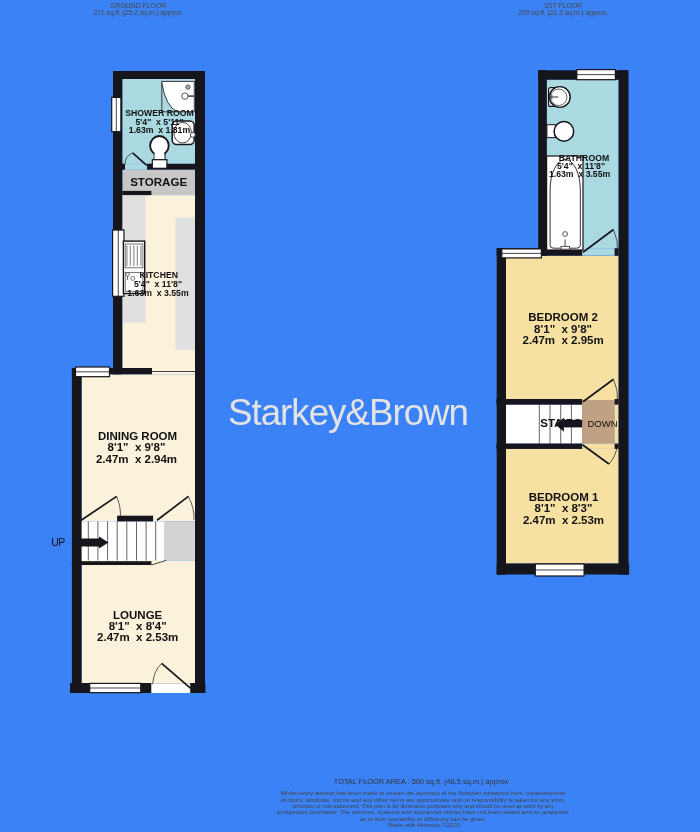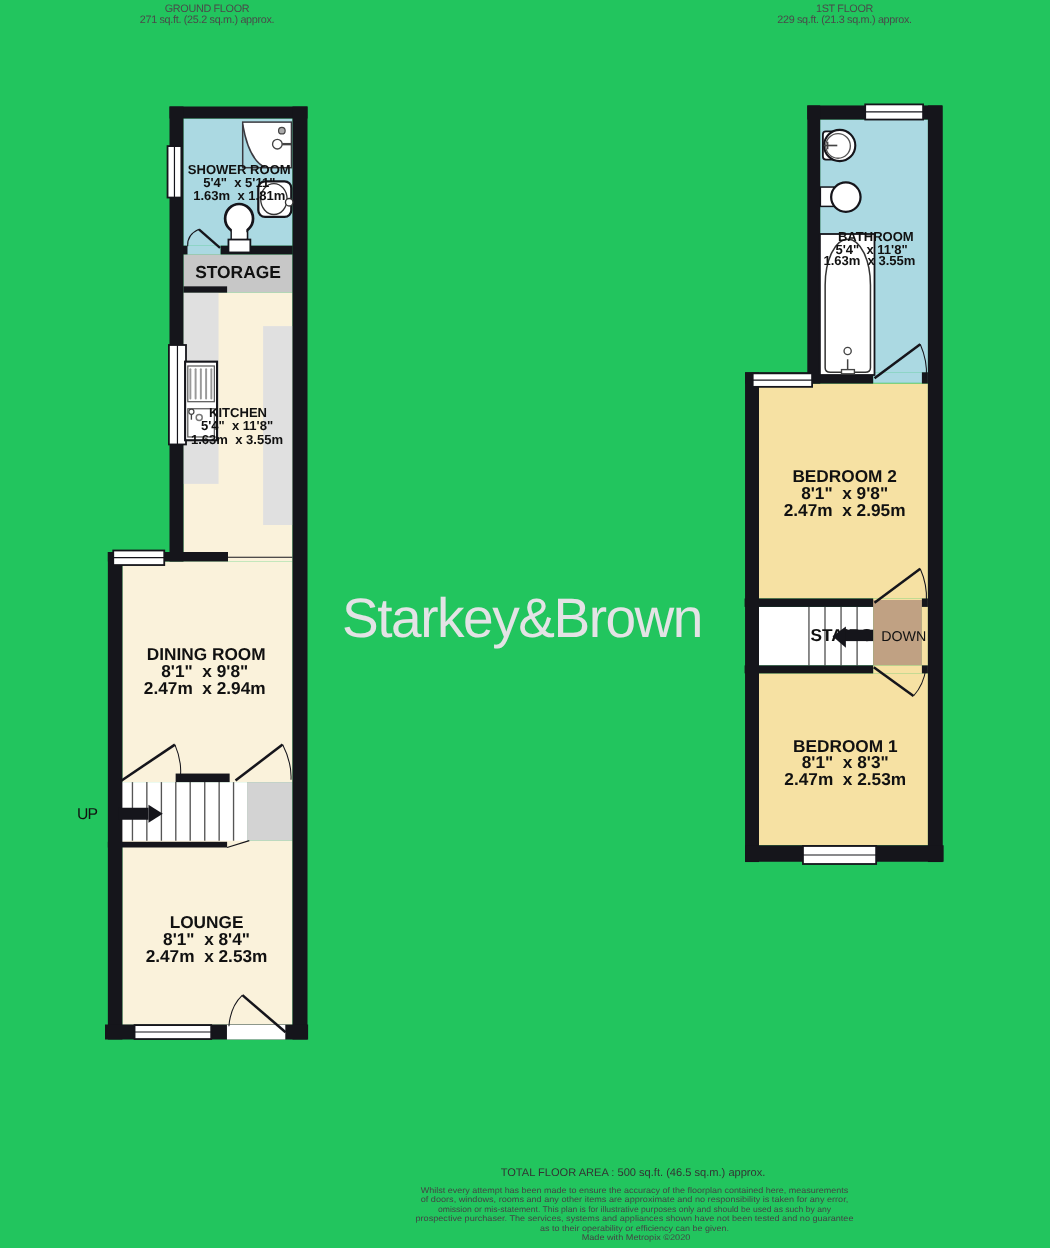--- a/index.html
+++ b/index.html
@@ -1,16 +1,16 @@
 <!DOCTYPE html>
 <html><head>
 <meta charset="utf-8">
 <style>
   html,body{margin:0;padding:0;background:#fff;}
-  .page{position:relative;width:700px;height:832px;background:#22c55e;overflow:hidden;}
+  .page{position:relative;width:700px;height:832px;background:#3b82f6;overflow:hidden;}
   svg text{font-family:"Liberation Sans",sans-serif;}
 </style>
 </head>
 <body>
 <div class="page">
 <svg width="700" height="832" viewBox="0 0 700 832">
 
 <g fill="#4a4a4a" text-anchor="middle" font-size="7.2" letter-spacing="-0.2">
 <text x="138" y="7.8">GROUND FLOOR</text>
 <text x="138" y="15">271 sq.ft. (25.2 sq.m.) approx.</text>

